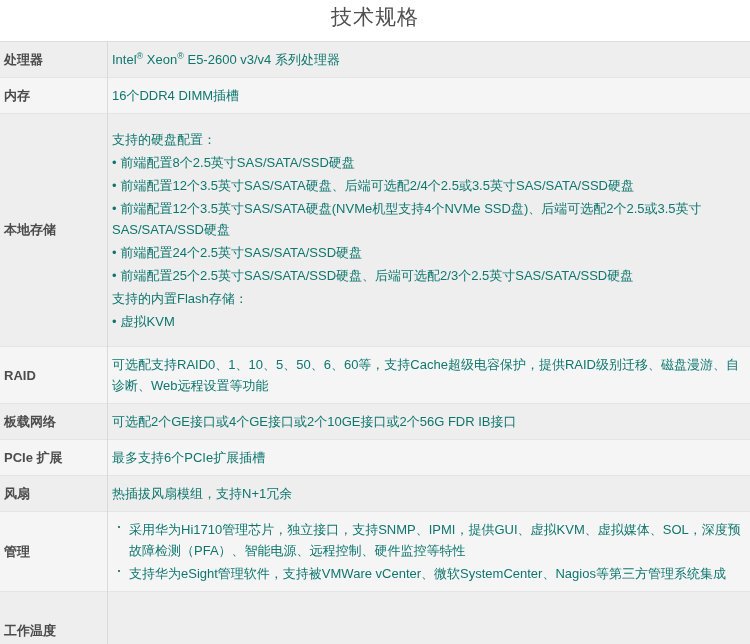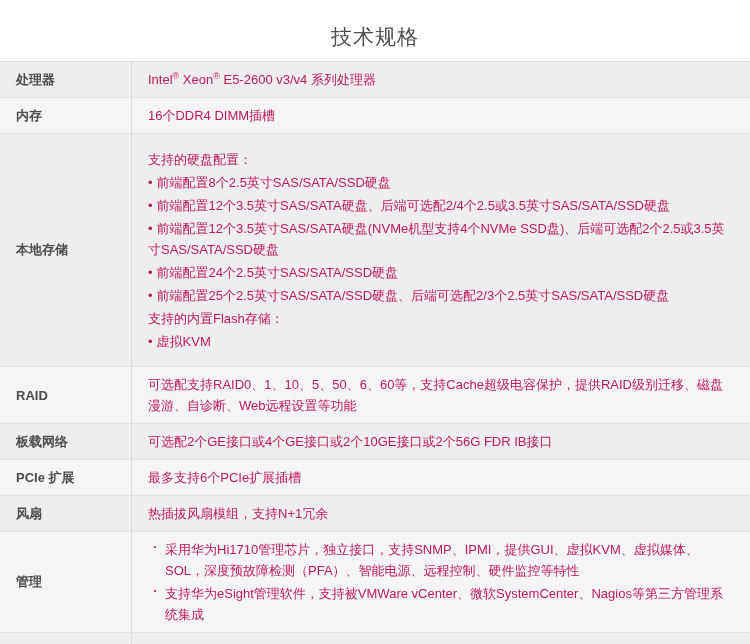--- a/index.html
+++ b/index.html
@@ -9,54 +9,54 @@
     font-family: "Liberation Sans", "DejaVu Sans", sans-serif;
   }
   .page {
     width: 750px;
     height: 644px;
     overflow: hidden;
     background: #ffffff;
   }
   .page-title {
     margin: 0;
-    padding: 23px 0 10px 0;
+    padding: 3px 0 10px 0;
     text-align: center;
     font-size: 21px;
     font-weight: normal;
     color: #4f4f4f;
     letter-spacing: 1px;
   }
   table.spec-table {
     width: 750px;
     border-collapse: collapse;
     table-layout: fixed;
     border-top: 1px solid #dedede;
   }
   table.spec-table tr:nth-child(odd)  { background: #eeeeee; }
   table.spec-table tr:nth-child(even) { background: #f5f5f5; }
   table.spec-table th,
   table.spec-table td {
     border-top: 1px solid #e4e4e4;
     vertical-align: middle;
     font-size: 13px;
-    padding: 5px 16px;
+    padding: 5px 4px;
   }
   table.spec-table tr:first-child th,
   table.spec-table tr:first-child td { border-top: none; }
   th.spec-label {
     width: 99px; 
     border-right: 1px solid #d9d9d9;
     text-align: left;
     font-weight: bold;
     color: #4c4c4c;
     padding-left: 8px;
   }
   td.spec-value {
-    color: #be185d;
+    color: #0f766e;
     padding-left: 10px;
     padding-right: 9px;
   }
   .line {
     line-height: 21px;
     margin: 2px 0;
     position: relative;
   }
   .bullet {
     display: inline;

